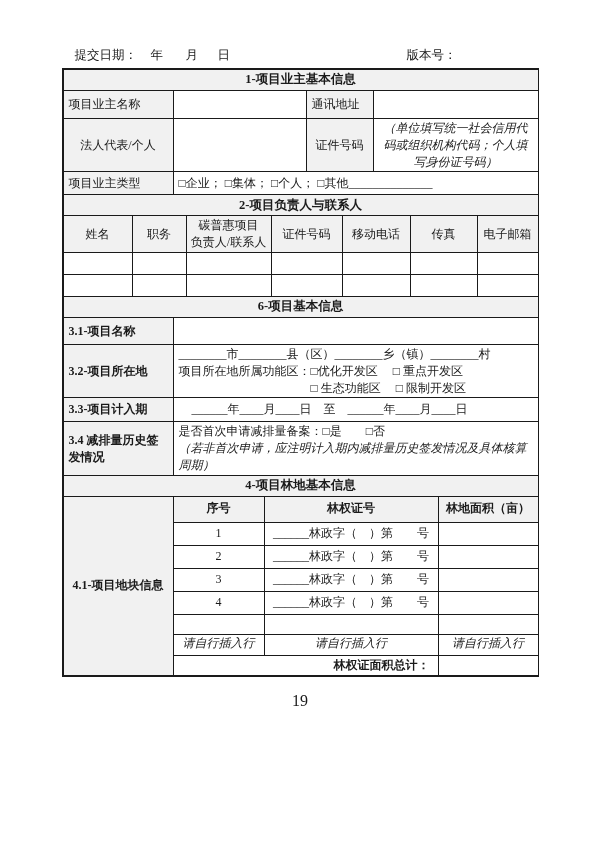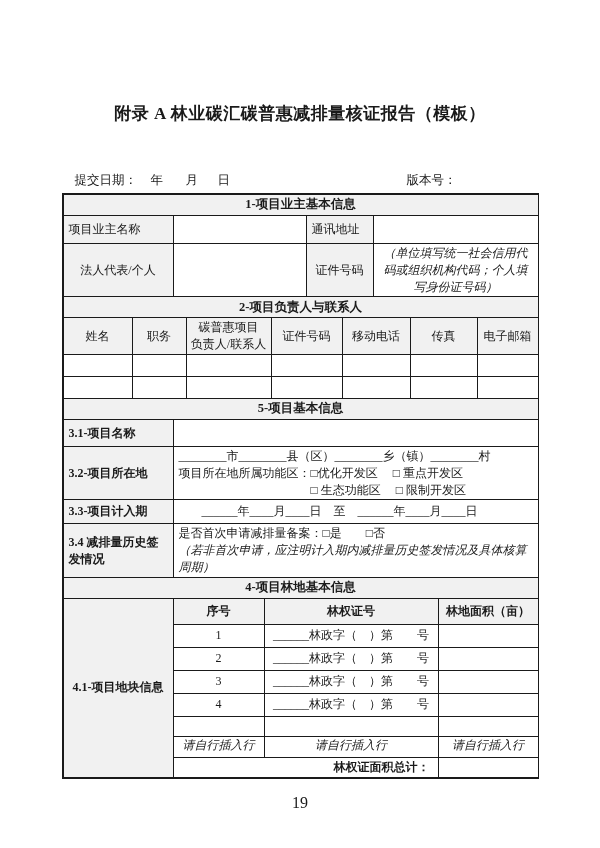--- a/index.html
+++ b/index.html
@@ -62,27 +62,27 @@
     font-size: 12.5px;
   }
   .lbl { background: #f1f1f1; }
   .lbl-b { background: #f1f1f1; font-weight: bold; }
   .colhead {
     background: #f1f1f1;
     text-align: center;
     white-space: pre-line;
     padding: 1px 2px;
   }
-  .colhead-b { font-weight: bold; }
+  .colhead-b { font-weight: bold; font-family: Liberation Mono, monospace; }
   .note { font-style: italic; }
   .hint { font-style: italic; text-align: center; font-family: Liberation Mono, monospace; }
   .center { text-align: center; }
   .total-cell { font-weight: bold; text-align: right; padding-right: 8px; }
   .loc-line3 { padding-left: 132px; }
-  .cp-value { padding-left: 28px; }
+  .cp-value { padding-left: 18px; }
   .page-number {
     margin-top: 15px;
     text-align: center;
     font-size: 16px;
   }
   .h25 td, td.h25 { height: 25px; }
   .h34 td, td.h34 { height: 34px; text-align: center; }
   .h20 td, td.h20 { height: 20px; }
   .h28 td, td.h28 { height: 28px; }
   .h19 td, td.h19 { height: 19px; }
@@ -93,21 +93,20 @@
   .h23 td, td.h23 { height: 23px; }
   .h17 td, td.h17 { height: 17px; }
   .h18 td, td.h18 { height: 18px; }
   .h16 td, td.h16 { height: 16px; text-align: right; }
 </style>
 </head>
 <body>
 
 <div class="page">
 
-  <div class="doc-title">附录 A 林业碳汇碳普惠减排量核证报告（模板）</div>
 
   <div class="meta-row">
     <span class="m-submit">提交日期：</span>
     <span class="m-year">年</span>
     <span class="m-month">月</span>
     <span class="m-day">日</span>
     <span class="m-version">版本号：</span>
   </div>
 
   <div class="form-wrap">
@@ -127,20 +126,24 @@
         <td class="lbl">项目业主名称</td>
         <td></td>
         <td class="lbl">通讯地址</td>
         <td></td>
       </tr>
       <tr class="h34">
         <td class="lbl">法人代表/个人</td>
         <td></td>
         <td class="lbl">证件号码</td>
         <td class="note">（单位填写统一社会信用代码或组织机构代码；个人填写身份证号码）</td>
+      </tr>
+      <tr class="h20">
+        <td class="lbl">项目业主类型</td>
+        <td colspan="3">□企业； □集体； □个人； □其他______________</td>
       </tr>
     </tbody>
       </table>
 
     <table>
       <colgroup>
           <col style="width:69px">
           <col style="width:54px">
           <col style="width:85px">
           <col style="width:71px">
@@ -183,21 +186,21 @@
     </tbody>
       </table>
 
     <table>
       <colgroup>
           <col style="width:110px">
           <col style="width:365px">
         </colgroup>
       <tbody>
           <tr>
-        <td colspan="2" class="sec-h">5-项目基本信息</td>
+        <td colspan="2" class="sec-h">6-项目基本信息</td>
       </tr>
       <tr class="h24">
         <td class="lbl-b">3.1-项目名称</td>
         <td></td>
       </tr>
       <tr class="h46">
         <td class="lbl-b">3.2-项目所在地</td>
         <td>
           <div>________市________县（区）________乡（镇）________村</div>
           <div>项目所在地所属功能区：□优化开发区　 □ 重点开发区</div>

